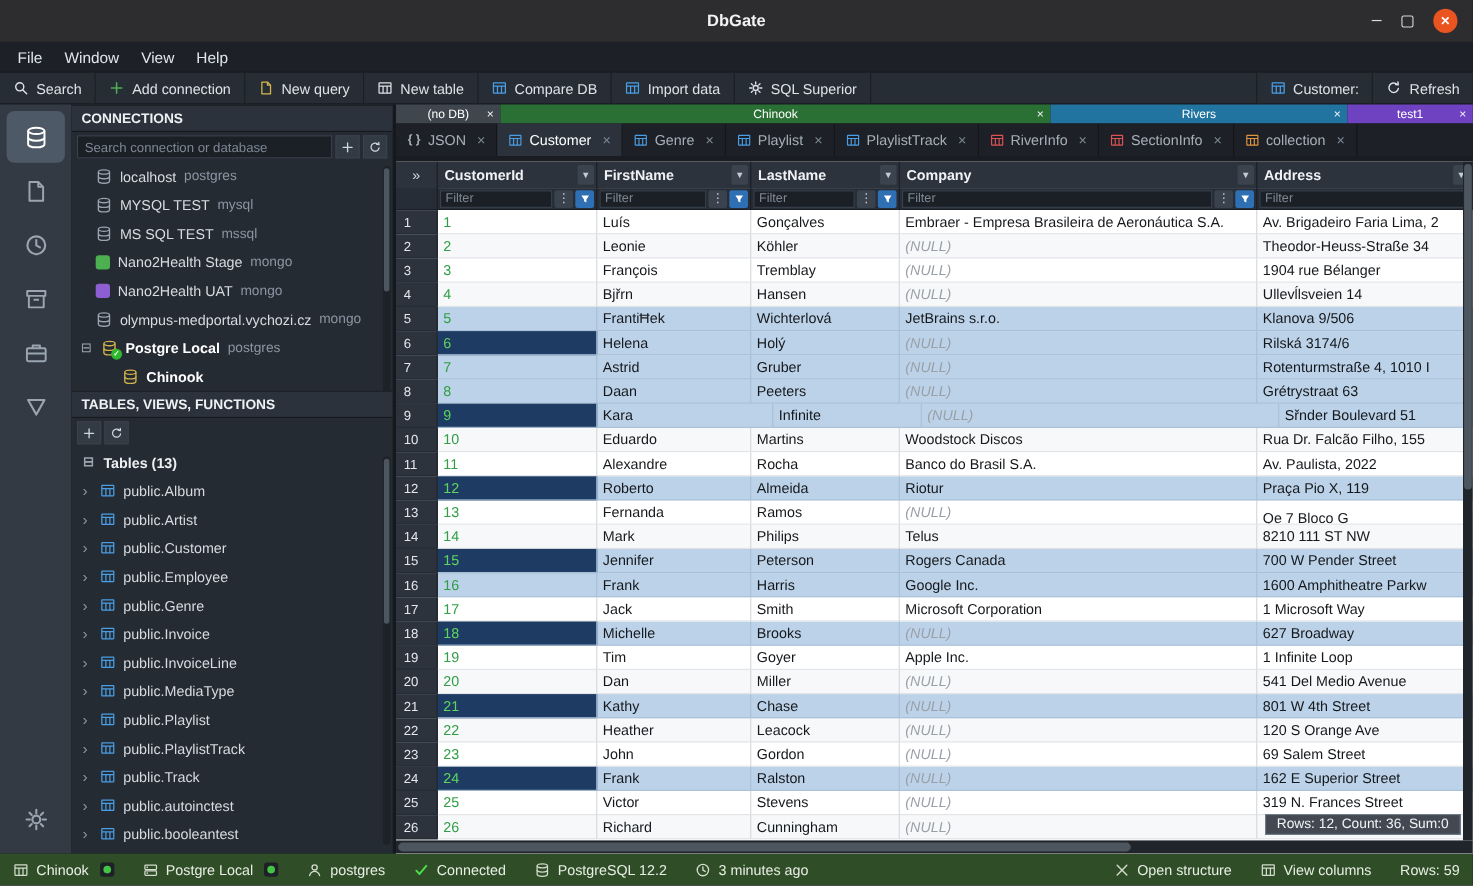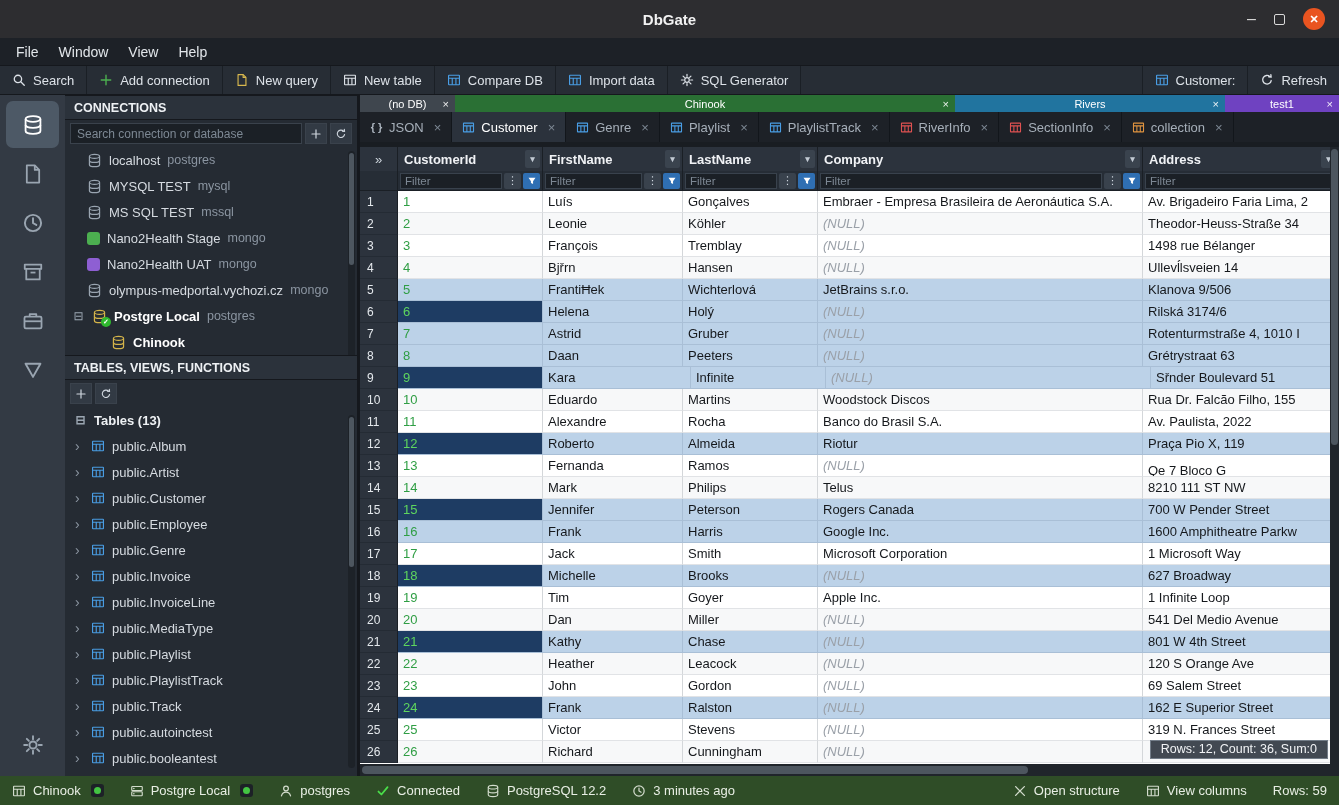--- a/index.html
+++ b/index.html
@@ -211,21 +211,21 @@
           </span>
           <span>Import data</span>
         </div>
         <div class="tool-btn">
           <span class="ic">
             <svg viewBox="0 0 16 16" fill="none" stroke="currentColor" stroke-width="1.4" stroke-linecap="round">
               <circle cx="8" cy="8" r="2.6"></circle>
               <path d="M8 1.6v2.2M8 12.2v2.2M1.6 8h2.2M12.2 8h2.2M3.5 3.5l1.5 1.5M11 11l1.5 1.5M12.5 3.5L11 5M5 11l-1.5 1.5"></path>
             </svg>
           </span>
-          <span>SQL Generator</span>
+          <span>SQL Superior</span>
         </div>
       </div>
     <div id="toolbar-right">
         <div class="tool-btn">
           <span class="ic" style="color: rgb(74, 158, 229);">
             <svg viewBox="0 0 16 16" fill="none" stroke="currentColor" stroke-width="1.3">
               <rect x="1.8" y="2.6" width="12.4" height="10.8" rx="0.5"></rect>
               <path d="M1.8 6h12.4M6 6v7.4M10.2 6v7.4"></path>
             </svg>
           </span>
@@ -772,21 +772,21 @@
               <div class="d-cell" style="flex: 1 1 0%;">Theodor-Heuss-Straße 34</div>
             </div>
             <div class="d-row">
               <div class="d-gutter">3</div>
               <div class="d-cell id-cell" style="width: 145px;">3</div>
               <div class="d-cell" style="width: 140px;">François</div>
               <div class="d-cell" style="width: 135px;">Tremblay</div>
               <div class="d-cell" style="width: 325px;">
                 <span class="null">(NULL)</span>
               </div>
-              <div class="d-cell" style="flex: 1 1 0%;">1498 rue Bélanger</div>
+              <div class="d-cell" style="flex: 1 1 0%;">1904 rue Bélanger</div>
             </div>
             <div class="d-row alt">
               <div class="d-gutter">4</div>
               <div class="d-cell id-cell" style="width: 145px;">4</div>
               <div class="d-cell" style="width: 140px;">Bjřrn</div>
               <div class="d-cell" style="width: 135px;">Hansen</div>
               <div class="d-cell" style="width: 325px;">
                 <span class="null">(NULL)</span>
               </div>
               <div class="d-cell" style="flex: 1 1 0%;">Ullevĺlsveien 14</div>
@@ -825,21 +825,21 @@
               <div class="d-cell" style="width: 140px;">Daan</div>
               <div class="d-cell" style="width: 135px;">Peeters</div>
               <div class="d-cell" style="width: 325px;">
                 <span class="null">(NULL)</span>
               </div>
               <div class="d-cell" style="flex: 1 1 0%;">Grétrystraat 63</div>
             </div>
             <div class="d-row sel">
               <div class="d-gutter">9</div>
               <div class="d-cell id-cell dark" style="width: 145px;">9</div>
-              <div class="d-cell" style="width: 148px;">Kara</div>
+              <div class="d-cell" style="width: 160px;">Kara</div>
               <div class="d-cell" style="width: 135px;">Infinite</div>
               <div class="d-cell" style="width: 325px;">
                 <span class="null">(NULL)</span>
               </div>
               <div class="d-cell" style="flex: 1 1 0%;">Sřnder Boulevard 51</div>
             </div>
             <div class="d-row alt">
               <div class="d-gutter">10</div>
               <div class="d-cell id-cell" style="width: 145px;">10</div>
               <div class="d-cell" style="width: 140px;">Eduardo</div>

